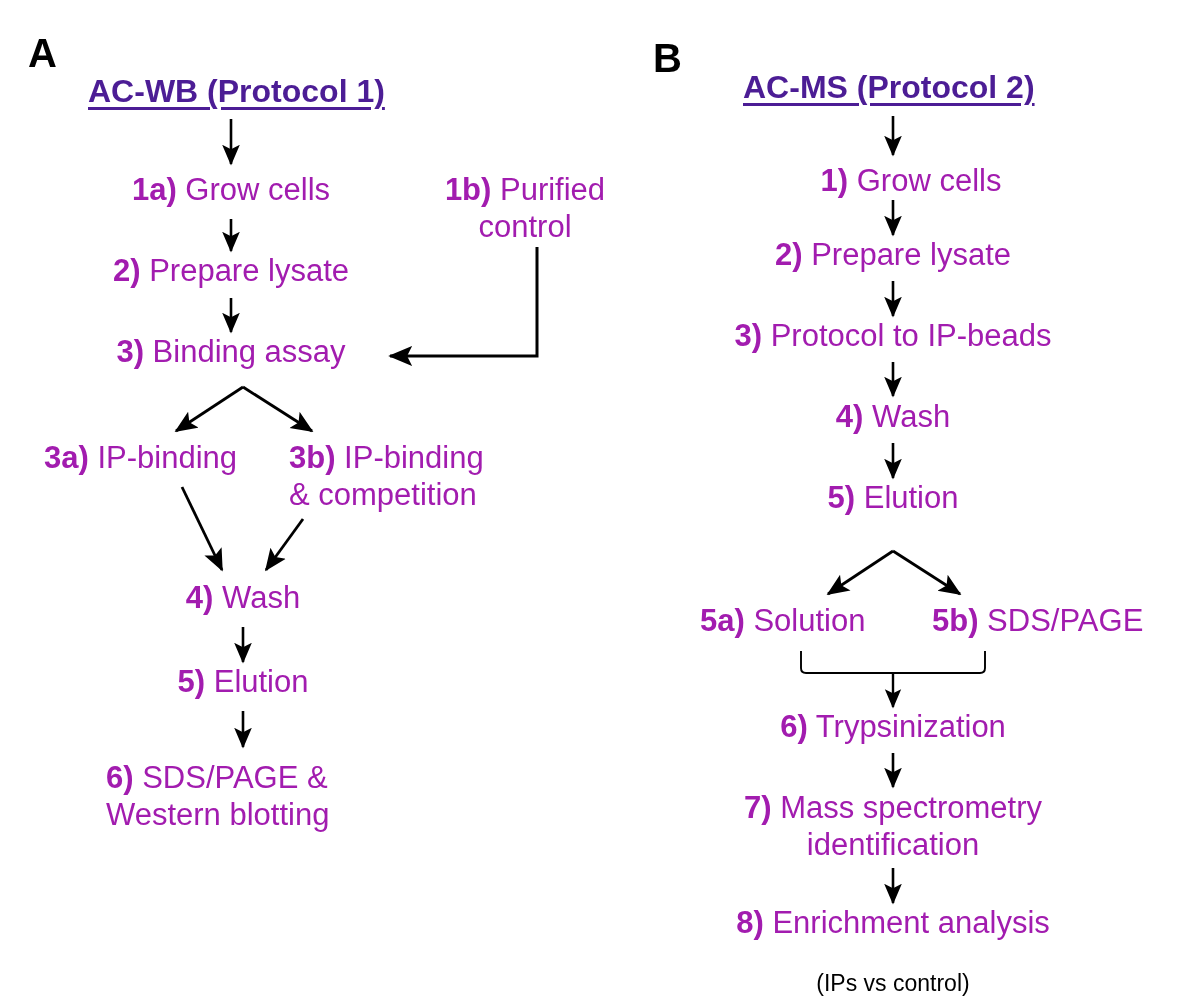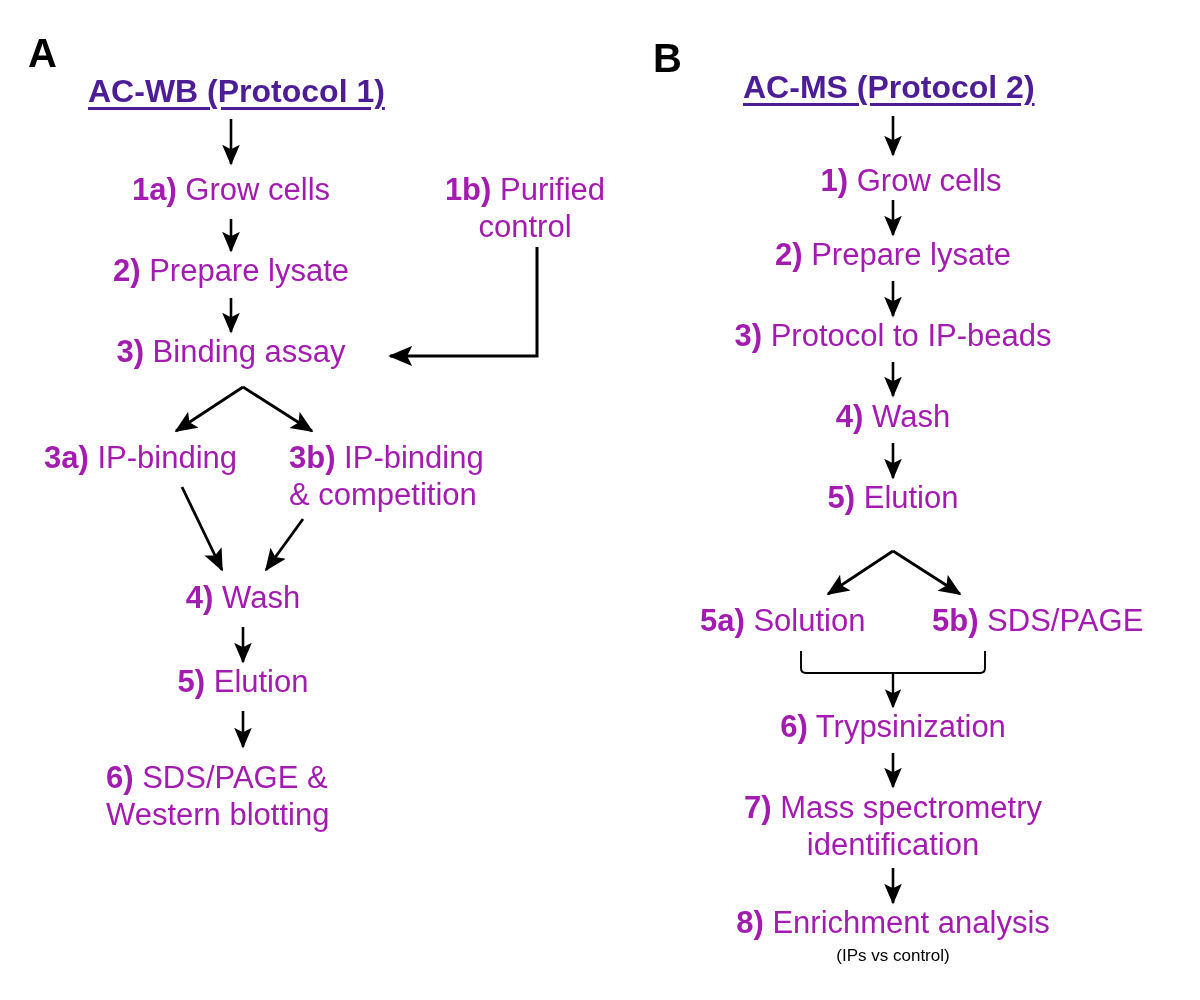--- a/index.html
+++ b/index.html
@@ -48,26 +48,27 @@
     transform: translateX(-50%);
   }
   .step .num {
     font-weight: bold;
   }
   .step.two-line {
     white-space: normal;
   }
   .substep {
     position: absolute;
-    font-size: 17px;
+    font-size: 23px;
     line-height: 1.1;
     white-space: nowrap;
     text-align: center;
     transform: translateX(-50%);
     color: #000;
+    margin-top: 24px;
   }
   svg.connectors {
     position: absolute;
     left: 0;
     top: 0;
     width: 1200px;
     height: 1000px;
     overflow: visible;
     pointer-events: none;
   }

